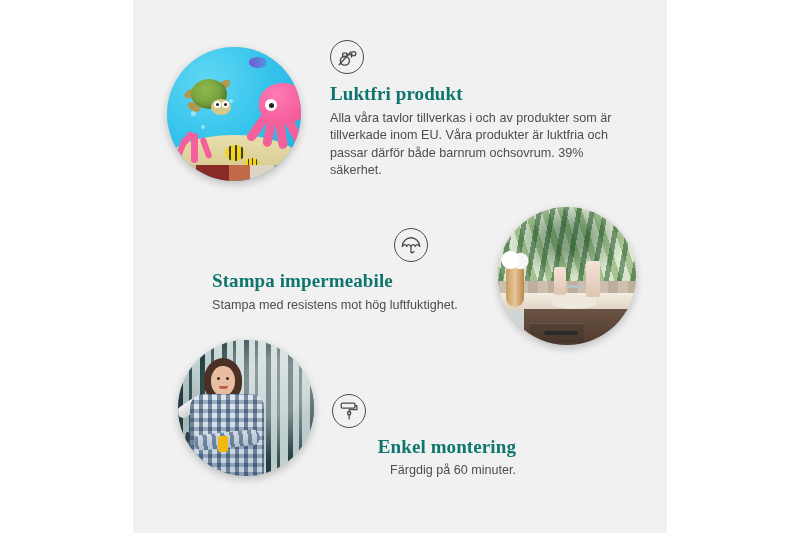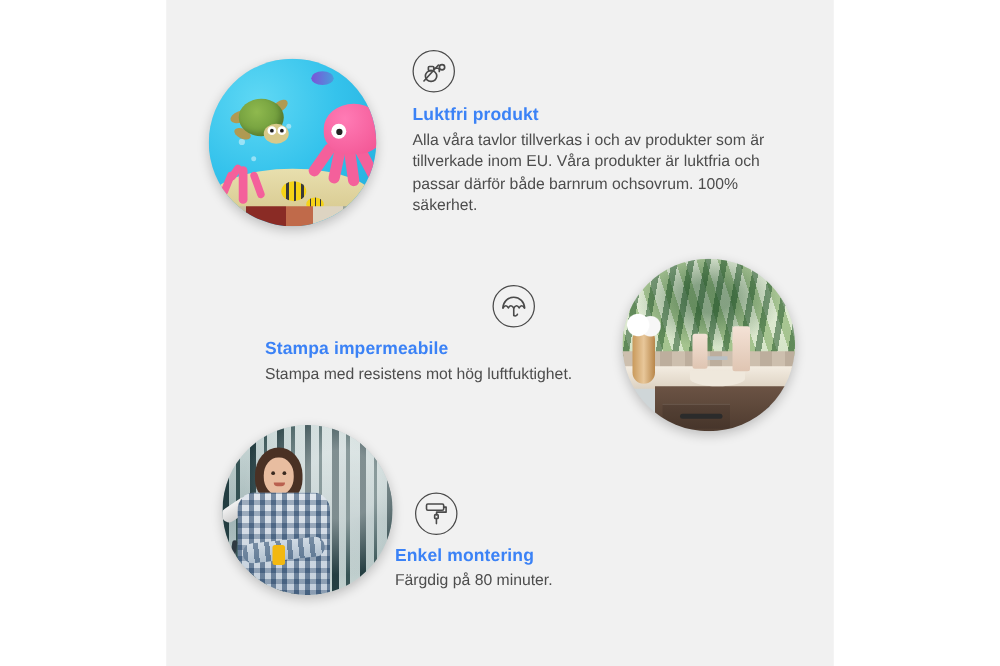--- a/index.html
+++ b/index.html
@@ -229,44 +229,45 @@
   
   .feature { position: absolute; }
 
   .ico-wrap {
     width: 34px; height: 34px; border-radius: 50%;
     border: 1.6px solid #4a4a4a;
     display: flex; align-items: center; justify-content: center;
   }
 
   .f-title {
-    font-size: 14px;
+    font-size: 19px;
     font-weight: bold;
-    color: #3b82f6;
+    color: #0f766e;
     letter-spacing: 0.1px;
+    font-family: Liberation Serif, serif;
   }
   .f-desc {
     font-size: 12.6px;
     line-height: 1.38;
     color: #4d4d4d;
   }
 
   
   #feature-odour { left: 330px; top: 40px; width: 300px; }
   #feature-odour .f-title { margin-top: 9px; }
   #feature-odour .f-desc { margin-top: 5px; width: 292px; }
 
   
   #feature-water { left: 212px; top: 228px; width: 262px; text-align: left; }
   #feature-water .ico-wrap { margin: 0 0 0 auto; margin-right: 46px; }
   #feature-water .f-title { margin-top: 8px; }
   #feature-water .f-desc { margin-top: 5px; }
 
   
-  #feature-mount { left: 316px; top: 394px; width: 200px; text-align: left; }
+  #feature-mount { left: 316px; top: 394px; width: 200px; text-align: right; }
   #feature-mount .ico-wrap { margin: 0 auto; margin-left: 16px; }
   #feature-mount .f-title { margin-top: 8px; }
   #feature-mount .f-desc { margin-top: 4px; }
 </style>
 </head>
 <body>
 
 <div id="stage">
 
   <div class="panel"></div>
@@ -349,21 +350,21 @@
     <div class="ico-wrap">
       <svg width="23" height="23" viewBox="0 0 24 24" fill="none" stroke="#4a4a4a" stroke-width="1.4" stroke-linecap="round" stroke-linejoin="round">
         <rect x="4.5" y="11" width="9.5" height="9" rx="4.6"></rect>
         <rect x="7" y="7.5" width="4.5" height="3.5" rx="0.8"></rect>
         <path d="M11.5 9 h3.2 a1.4 1.4 0 0 1 1.4 1.4 v1.2"></path>
         <circle cx="18.4" cy="8.1" r="2.2"></circle>
         <line x1="3.3" y1="19.6" x2="15.4" y2="6.3"></line>
       </svg>
     </div>
     <div class="f-title">Luktfri produkt</div>
-    <div class="f-desc">Alla våra tavlor tillverkas i och av produkter som är tillverkade inom EU. Våra produkter är luktfria och passar därför både barnrum ochsovrum. 100% säkerhet.</div>
+    <div class="f-desc">Alla våra tavlor tillverkas i och av produkter som är tillverkade inom EU. Våra produkter är luktfria och passar därför både barnrum ochsovrum. 39% säkerhet.</div>
   </div>
 
   <div class="feature" id="feature-water">
     <div class="ico-wrap">
       <svg width="22" height="22" viewBox="0 0 24 24" fill="none" stroke="#4a4a4a" stroke-width="1.4" stroke-linecap="round" stroke-linejoin="round">
         <path d="M2.6 13.5 a9.4 9.4 0 0 1 18.8 0"></path>
         <path d="M2.6 13.5 c1.6 -2.6 3.5 -2.6 4.7 0 c1.2 -2.6 3.1 -2.6 4.7 0 c1.6 -2.6 3.5 -2.6 4.7 0 c1.2 -2.6 3.1 -2.6 4.7 0"></path>
         <line x1="12" y1="13.5" x2="12" y2="20"></line>
         <path d="M12 20 a2 2 0 0 0 3.2 -1"></path>
       </svg>
@@ -375,16 +376,16 @@
   <div class="feature" id="feature-mount">
     <div class="ico-wrap">
       <svg width="22" height="22" viewBox="0 0 24 24" fill="none" stroke="#4a4a4a" stroke-width="1.4" stroke-linecap="round" stroke-linejoin="round">
         <rect x="3.5" y="3.5" width="15" height="5.4" rx="1.2"></rect>
         <path d="M18.5 6.2 h2.1 v4.4 h-8.3 v2.2"></path>
         <rect x="10.6" y="12.8" width="3.1" height="3.3" rx="0.7"></rect>
         <line x1="12.15" y1="16.1" x2="12.15" y2="20.6"></line>
       </svg>
     </div>
     <div class="f-title">Enkel montering</div>
-    <div class="f-desc">Färgdig på 80 minuter.</div>
+    <div class="f-desc">Färgdig på 60 minuter.</div>
   </div>
 
 </div>
 
 </body></html>

